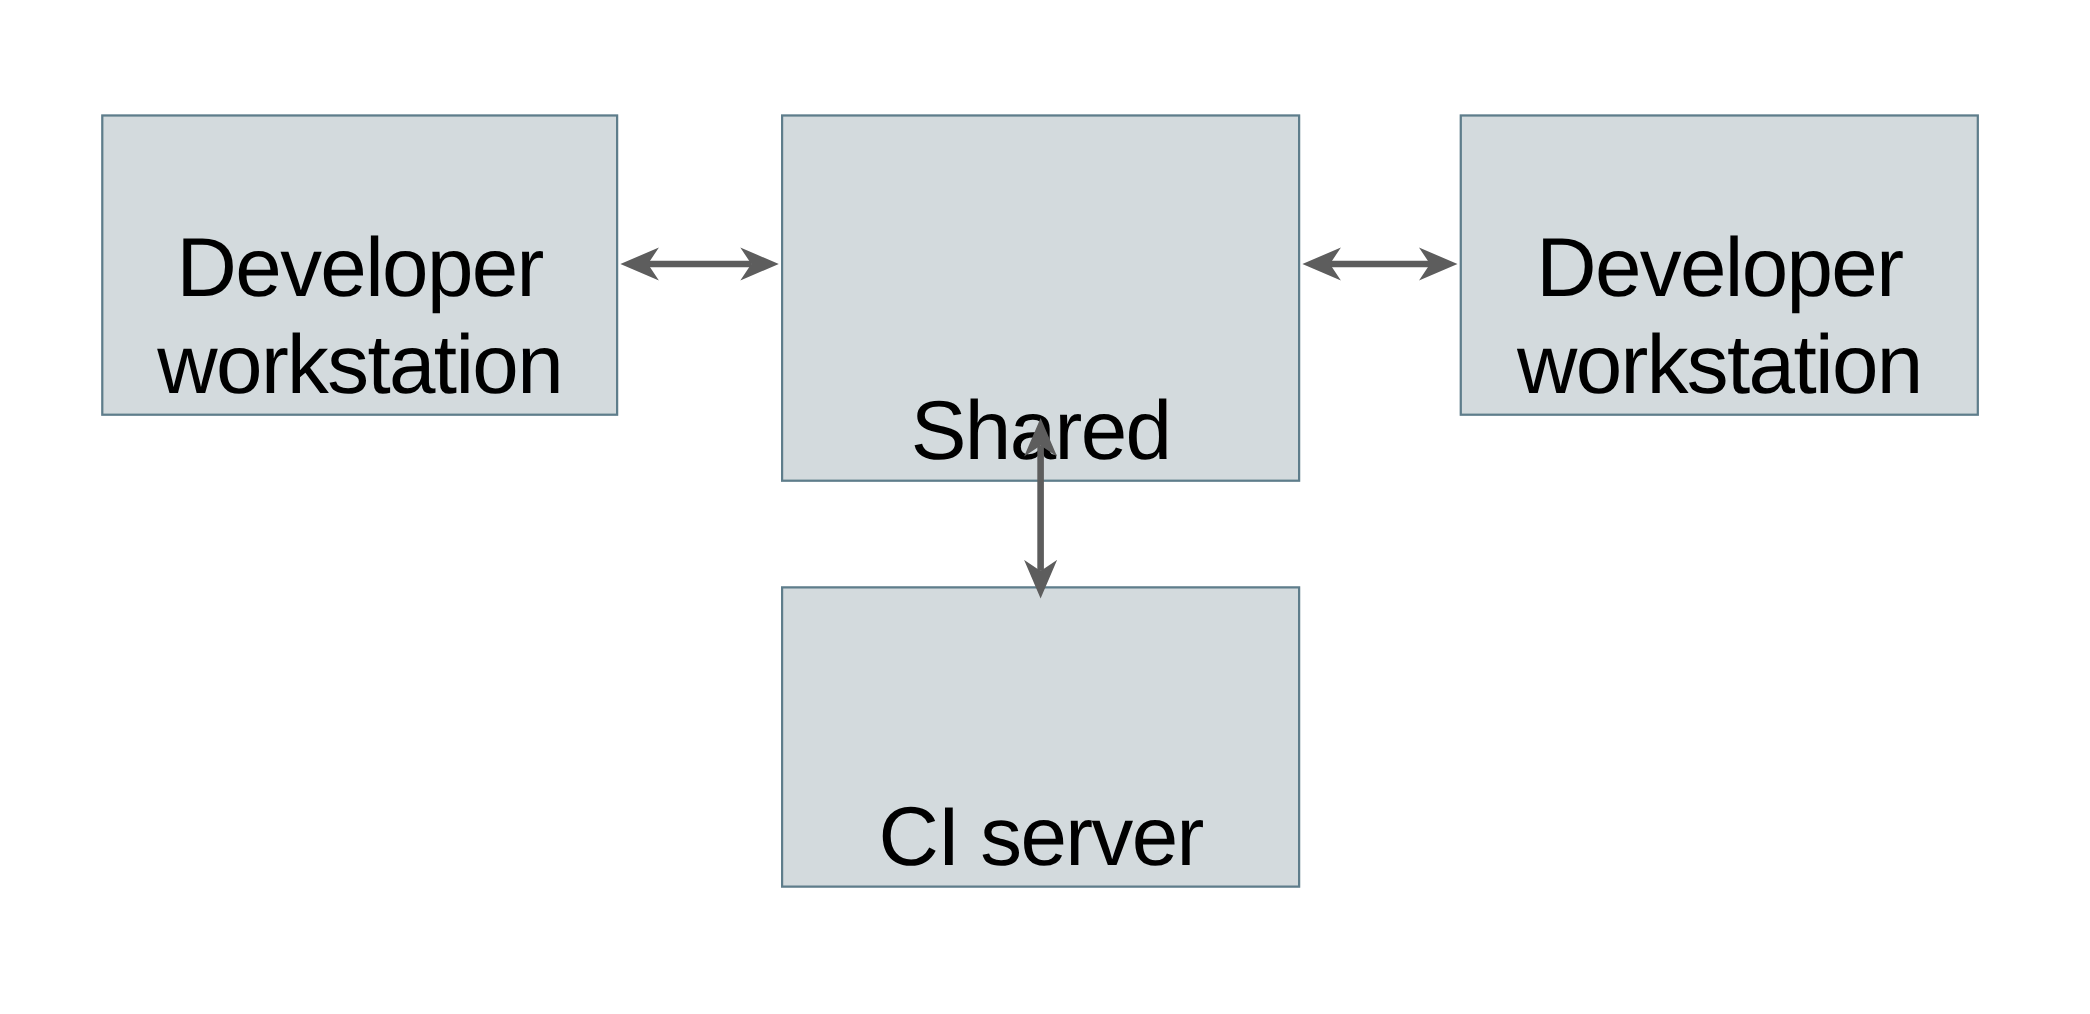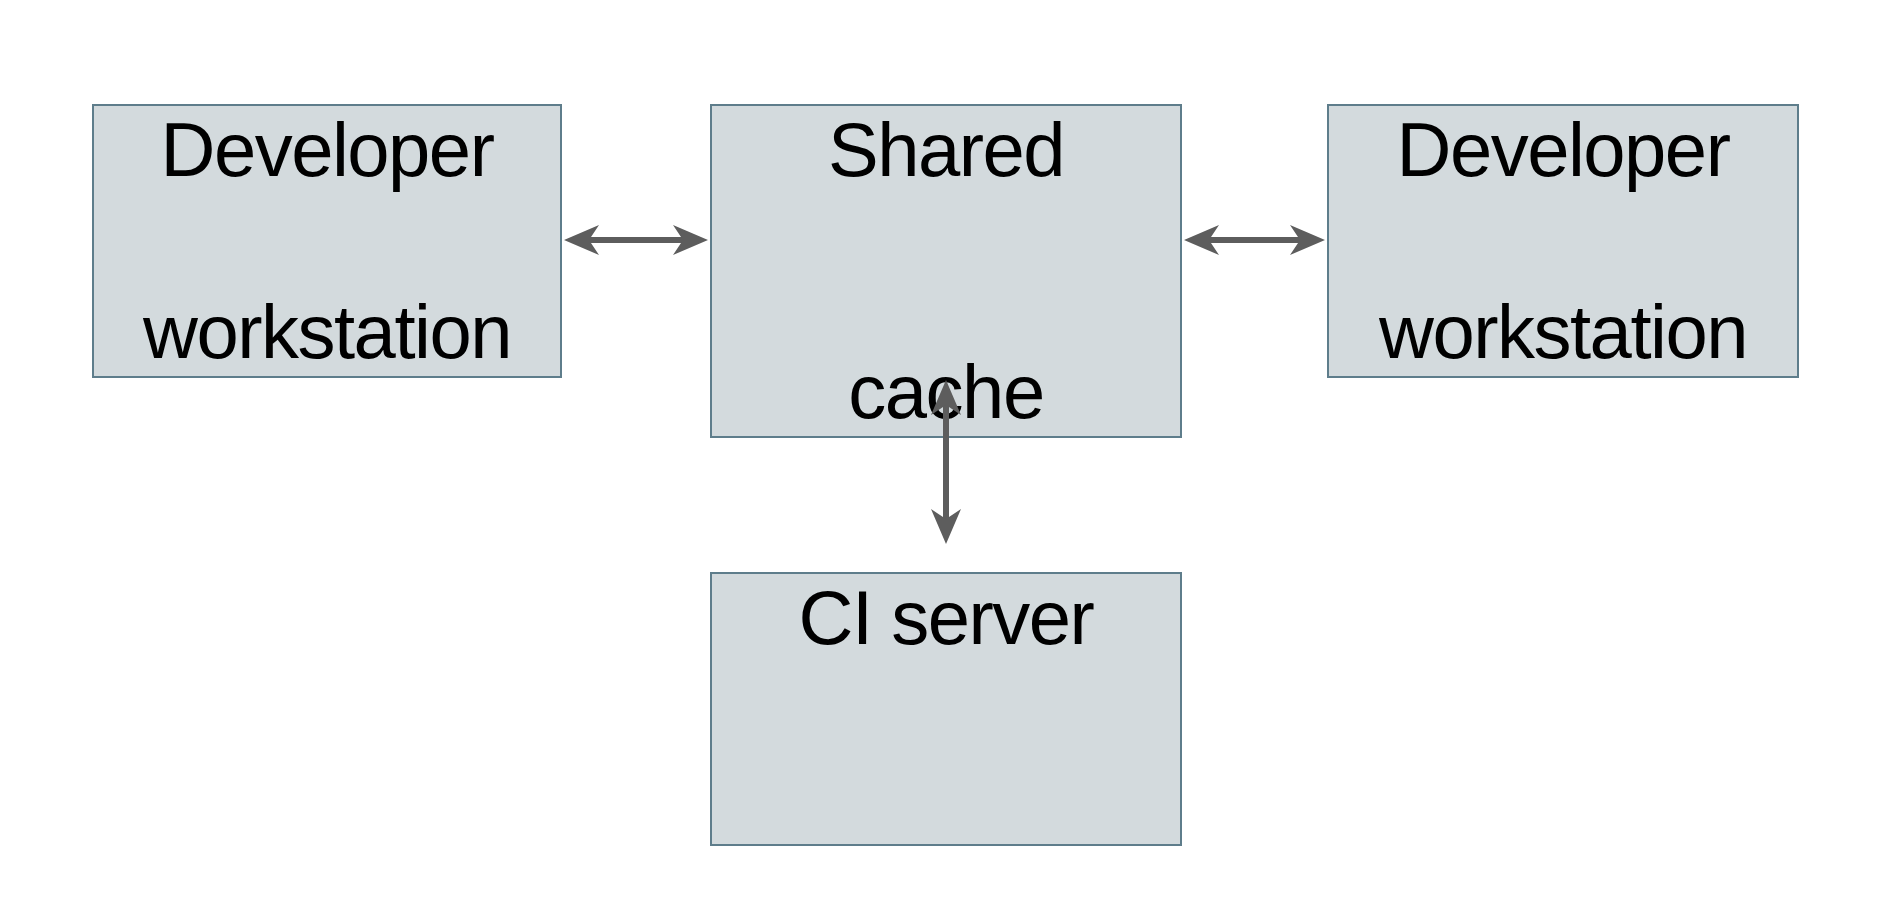--- a/index.html
+++ b/index.html
@@ -21,35 +21,35 @@
     background: var(--background);
     overflow: hidden;
   }
   .node {
     position: absolute;
     background: var(--node-fill);
     border: 2px solid var(--node-border);
     display: flex;
     flex-direction: column;
     align-items: center;
-    justify-content: space-between;
+    justify-content: flex-end;
     text-align: center;
   }
   .node span {
     display: block;
     color: var(--text);
     font-size: 76px;
     line-height: 88px;
     letter-spacing: -1.5px;
     white-space: nowrap;
   }
   .node-dev-left   { left: 92px;   top: 104px; width: 470px; height: 274px; }
   .node-shared     { left: 710px;  top: 104px; width: 472px; height: 334px; }
   .node-dev-right  { left: 1327px; top: 104px; width: 472px; height: 274px; }
-  .node-ci         { left: 710px;  top: 572px; width: 472px; height: 274px; }
+  .node-ci         { left: 710px;  top: 533px; width: 472px; height: 274px; }
   svg.arrows {
     position: absolute;
     left: 0; top: 0;
     width: 1900px;
     height: 922px;
     pointer-events: none;
   }
   svg.arrows line { stroke: var(--arrow); stroke-width: 6; }
   svg.arrows marker path { fill: var(--arrow); }
 </style>
@@ -58,21 +58,20 @@
 
 <div class="canvas">
 
   <div class="node node-dev-left">
     <span>Developer</span>
     <span>workstation</span>
   </div>
 
   <div class="node node-shared">
     <span>Shared</span>
-    <span>cache</span>
   </div>
 
   <div class="node node-dev-right">
     <span>Developer</span>
     <span>workstation</span>
   </div>
 
   <div class="node node-ci">
     <span>CI server</span>
   </div>

